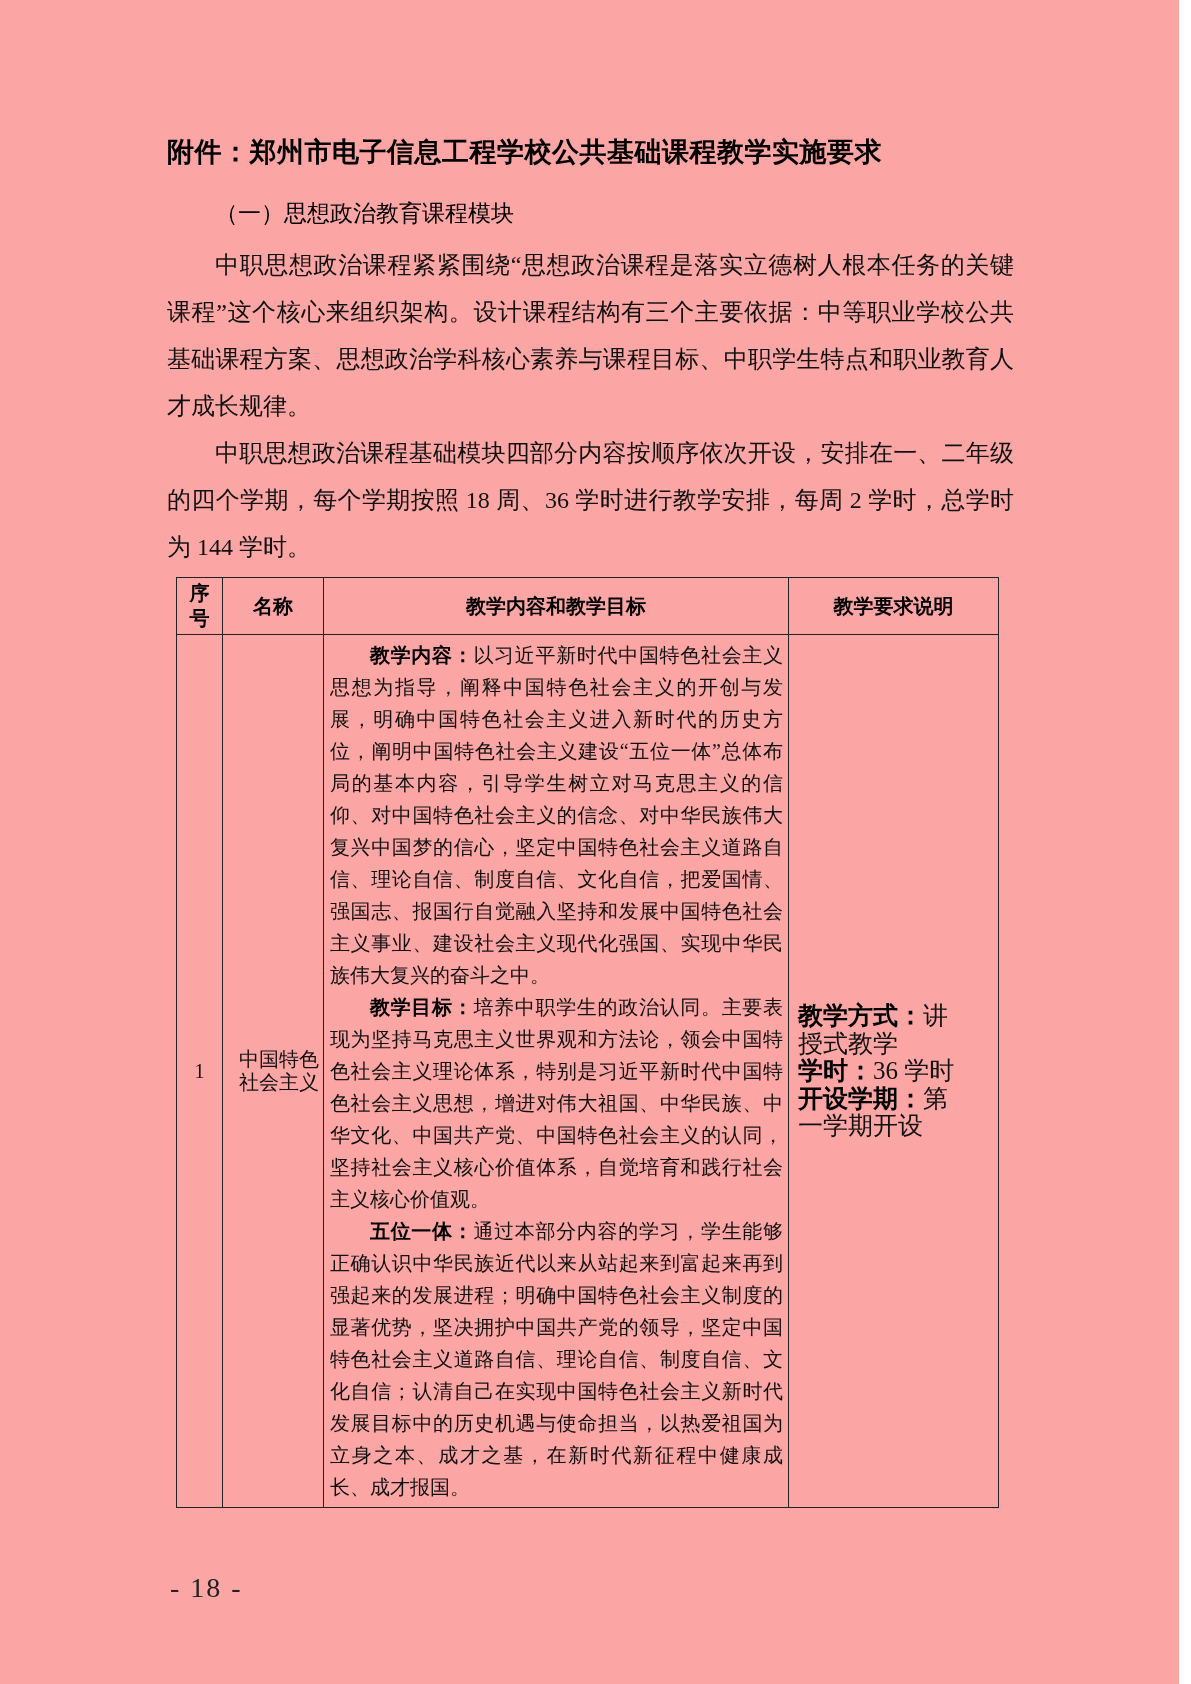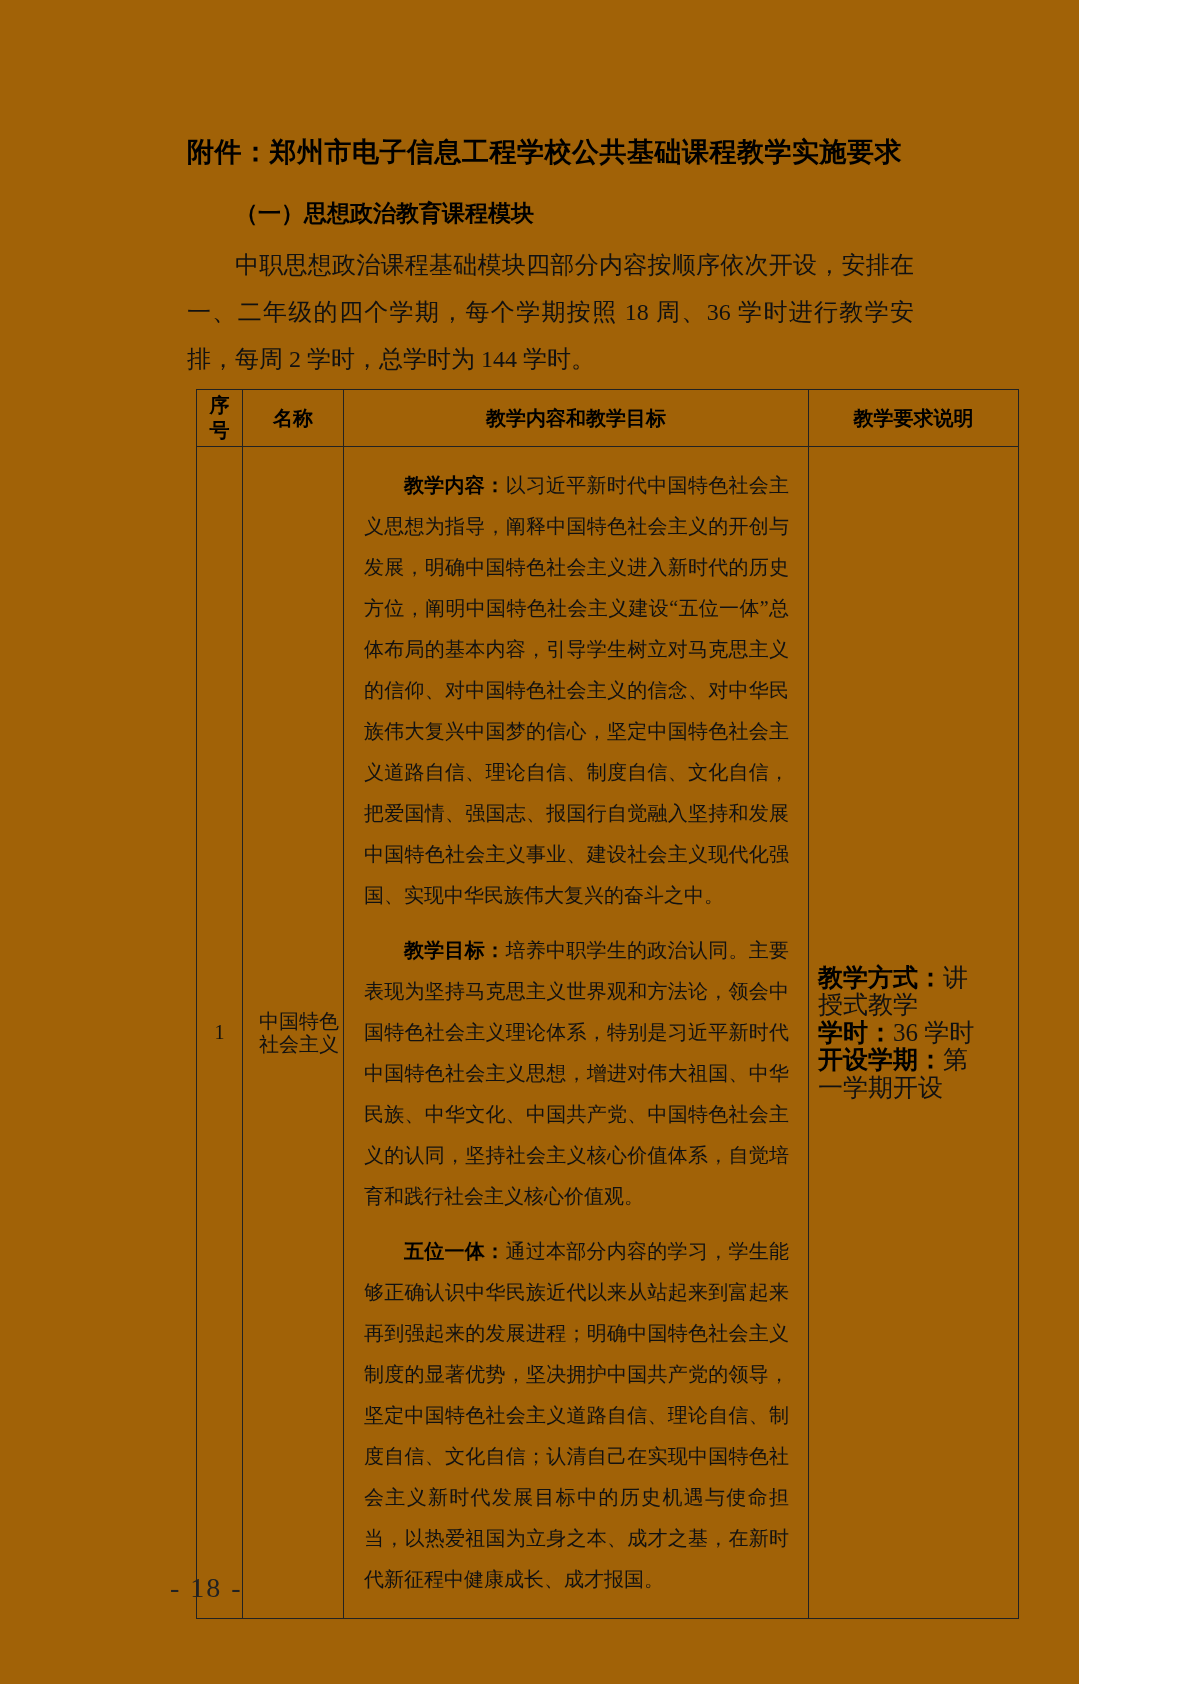--- a/index.html
+++ b/index.html
@@ -1,42 +1,41 @@
 <!DOCTYPE html>
 <html lang="zh"><head>
 <meta charset="utf-8">
 <style>
   html, body { margin: 0; padding: 0; background: #ffffff; }
   .page {
     position: relative;
-    width: 1059px;
+    width: 1179px;
     height: 1684px;
-    background: #a16207;
+    background: #fca5a5;
     color: #000;
     overflow: hidden;
     font-family: "Liberation Serif", "DejaVu Serif", serif;
-    padding-left: 20px;
   }
   .doc {
     padding: 132px 165px 0 167px;
   }
   .doc-title {
     margin: 0;
     font-family: "Liberation Sans", "DejaVu Sans", sans-serif;
     font-weight: bold;
     font-size: 27px;
     line-height: 40px;
     color: #000;
     letter-spacing: 0.5px;
   }
   .section-heading {
     margin: 24px 0 0 0;
     padding-left: 48px;
     font-family: "Liberation Sans", "DejaVu Sans", sans-serif;
-    font-weight: bold;
+    font-weight: normal;
     font-size: 23px;
     line-height: 34px;
     color: #000;
   }
   .body-text { margin-top: 12px; }
   .body-para {
     margin: 0;
     font-size: 24px;
     line-height: 47px;
     text-align: justify;
@@ -85,23 +84,23 @@
     font-size: 20px;
     line-height: 23px;
     padding: 2px 4px;
   }
   td.c-name .wrapbox { display: inline-block; width: 88px; }
   td.c-content {
     padding: 4px 5px 4px 6px;
     vertical-align: top;
   }
   td.c-content p {
-    margin: 14px;
+    margin: 0;
     font-size: 20px;
-    line-height: 41px;
+    line-height: 32px;
     text-align: justify;
     text-indent: 2em;
   }
   td.c-req {
     padding: 6px 28px 6px 9px;
     vertical-align: middle;
   }
   td.c-req p {
     margin: 0;
     font-size: 25px;
@@ -127,20 +126,21 @@
 <body>
 
 <div class="page">
   <div class="doc">
 
     <h1 class="doc-title">附件：郑州市电子信息工程学校公共基础课程教学实施要求</h1>
 
     <h2 class="section-heading">（一）思想政治教育课程模块</h2>
 
     <div class="body-text">
+      <p class="body-para">中职思想政治课程紧紧围绕“思想政治课程是落实立德树人根本任务的关键课程”这个核心来组织架构。设计课程结构有三个主要依据：中等职业学校公共基础课程方案、思想政治学科核心素养与课程目标、中职学生特点和职业教育人才成长规律。</p>
       <p class="body-para">中职思想政治课程基础模块四部分内容按顺序依次开设，安排在一、二年级的四个学期，每个学期按照 18 周、36 学时进行教学安排，每周 2 学时，总学时为 144 学时。</p>
     </div>
 
 
     <table class="mod-table">
       <colgroup>
         <col style="width:46px">
         <col style="width:101px">
         <col style="width:465px">
         <col style="width:210px">

